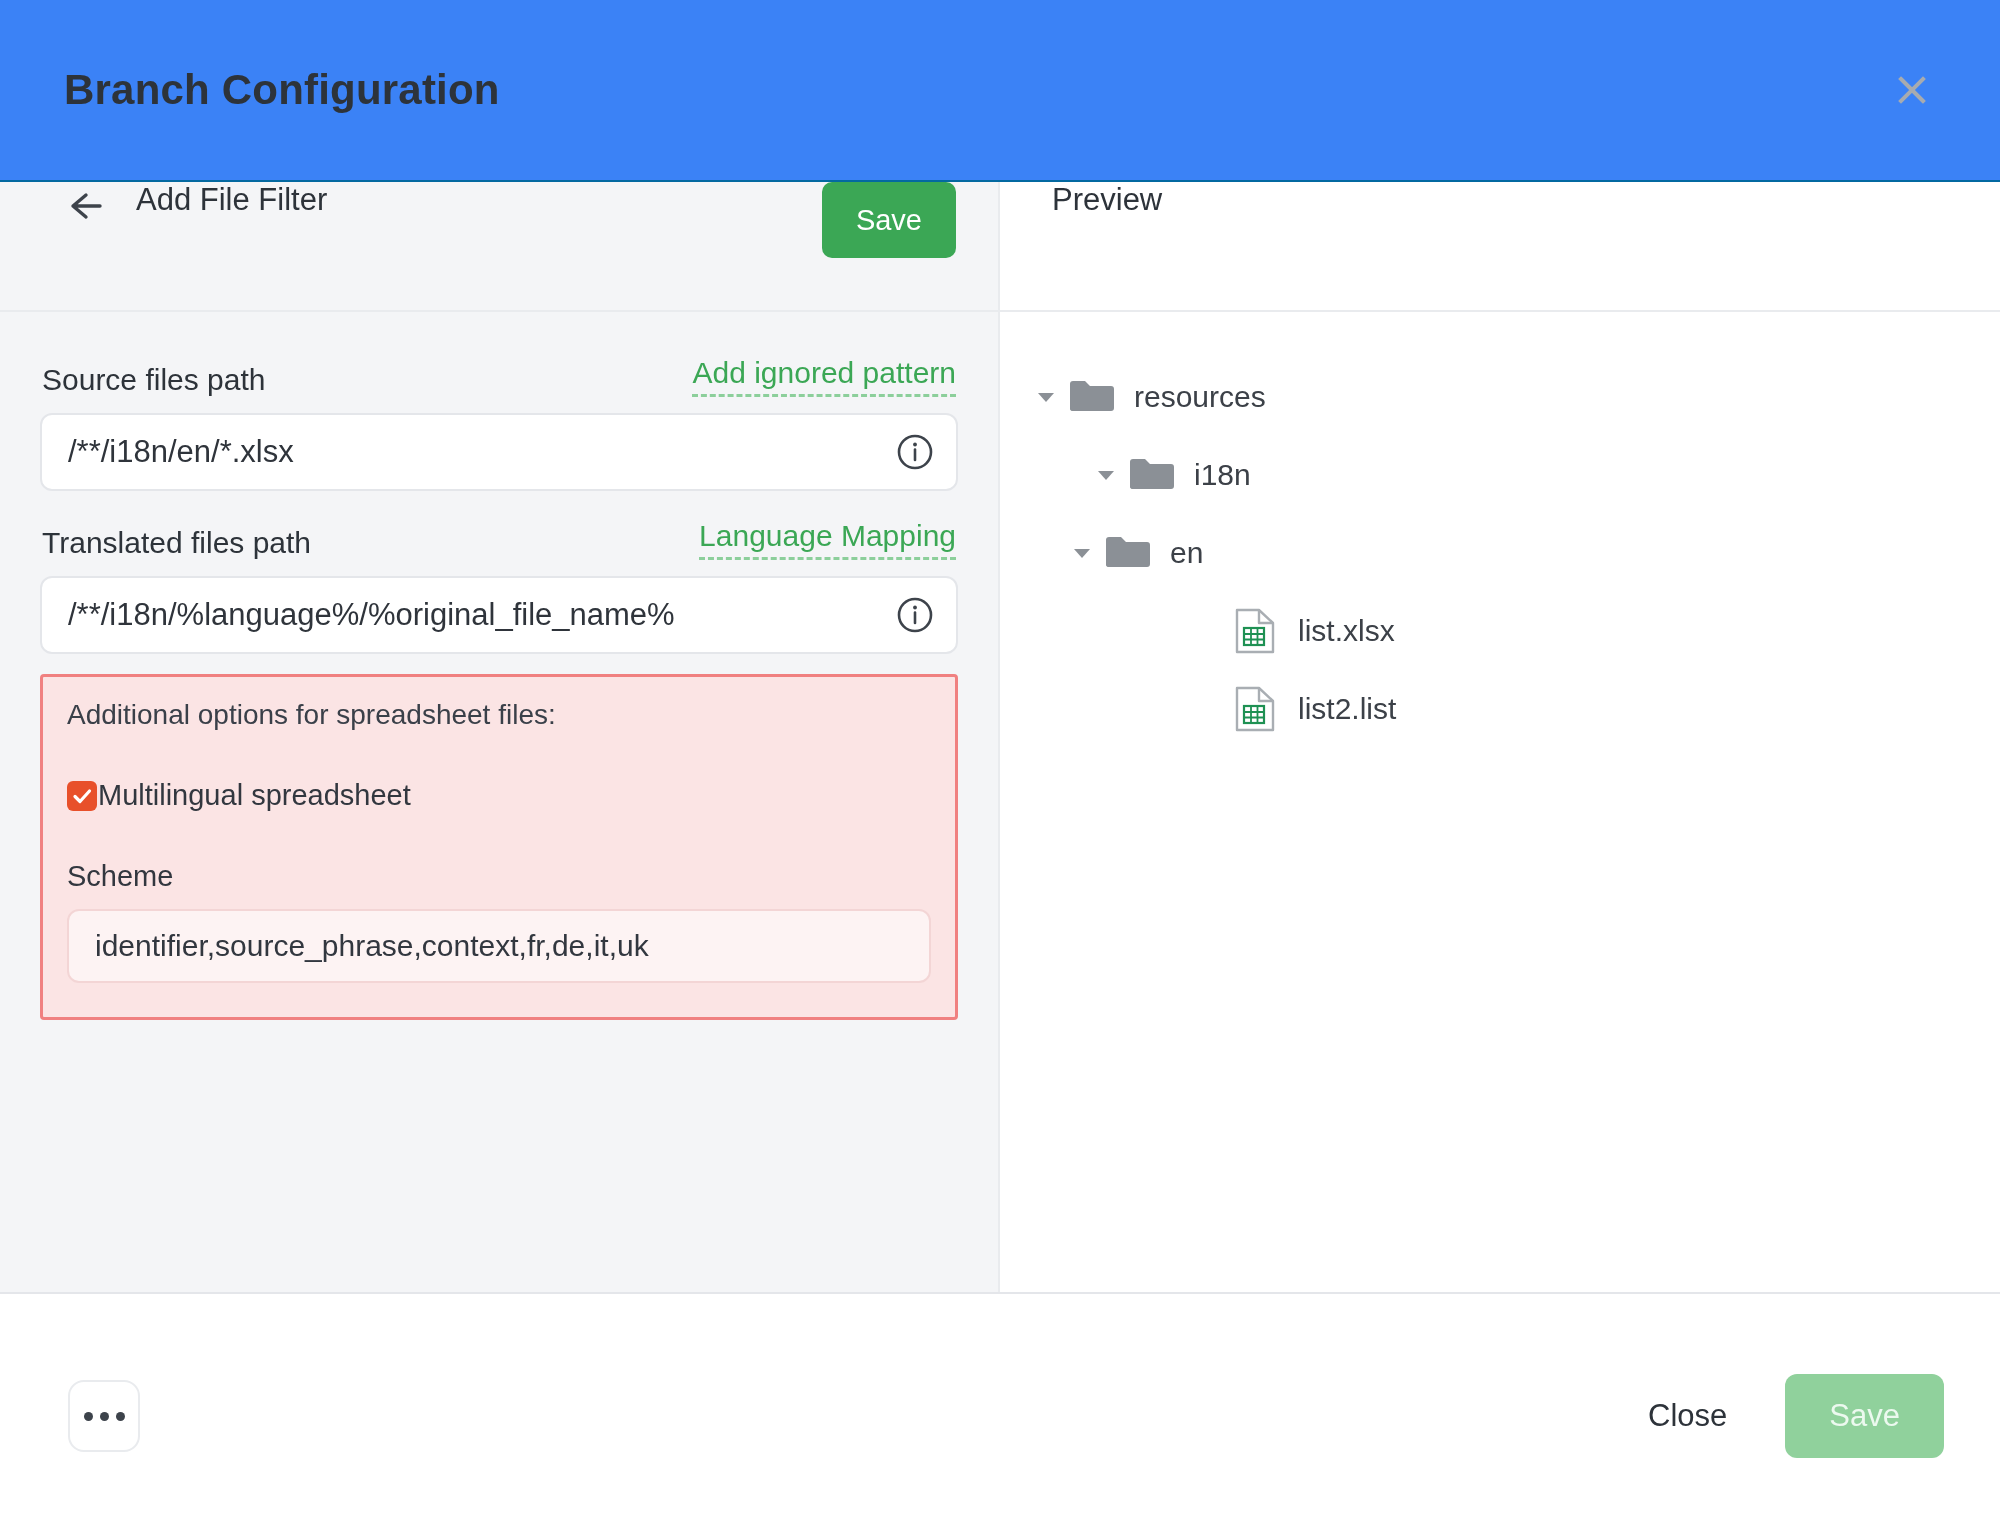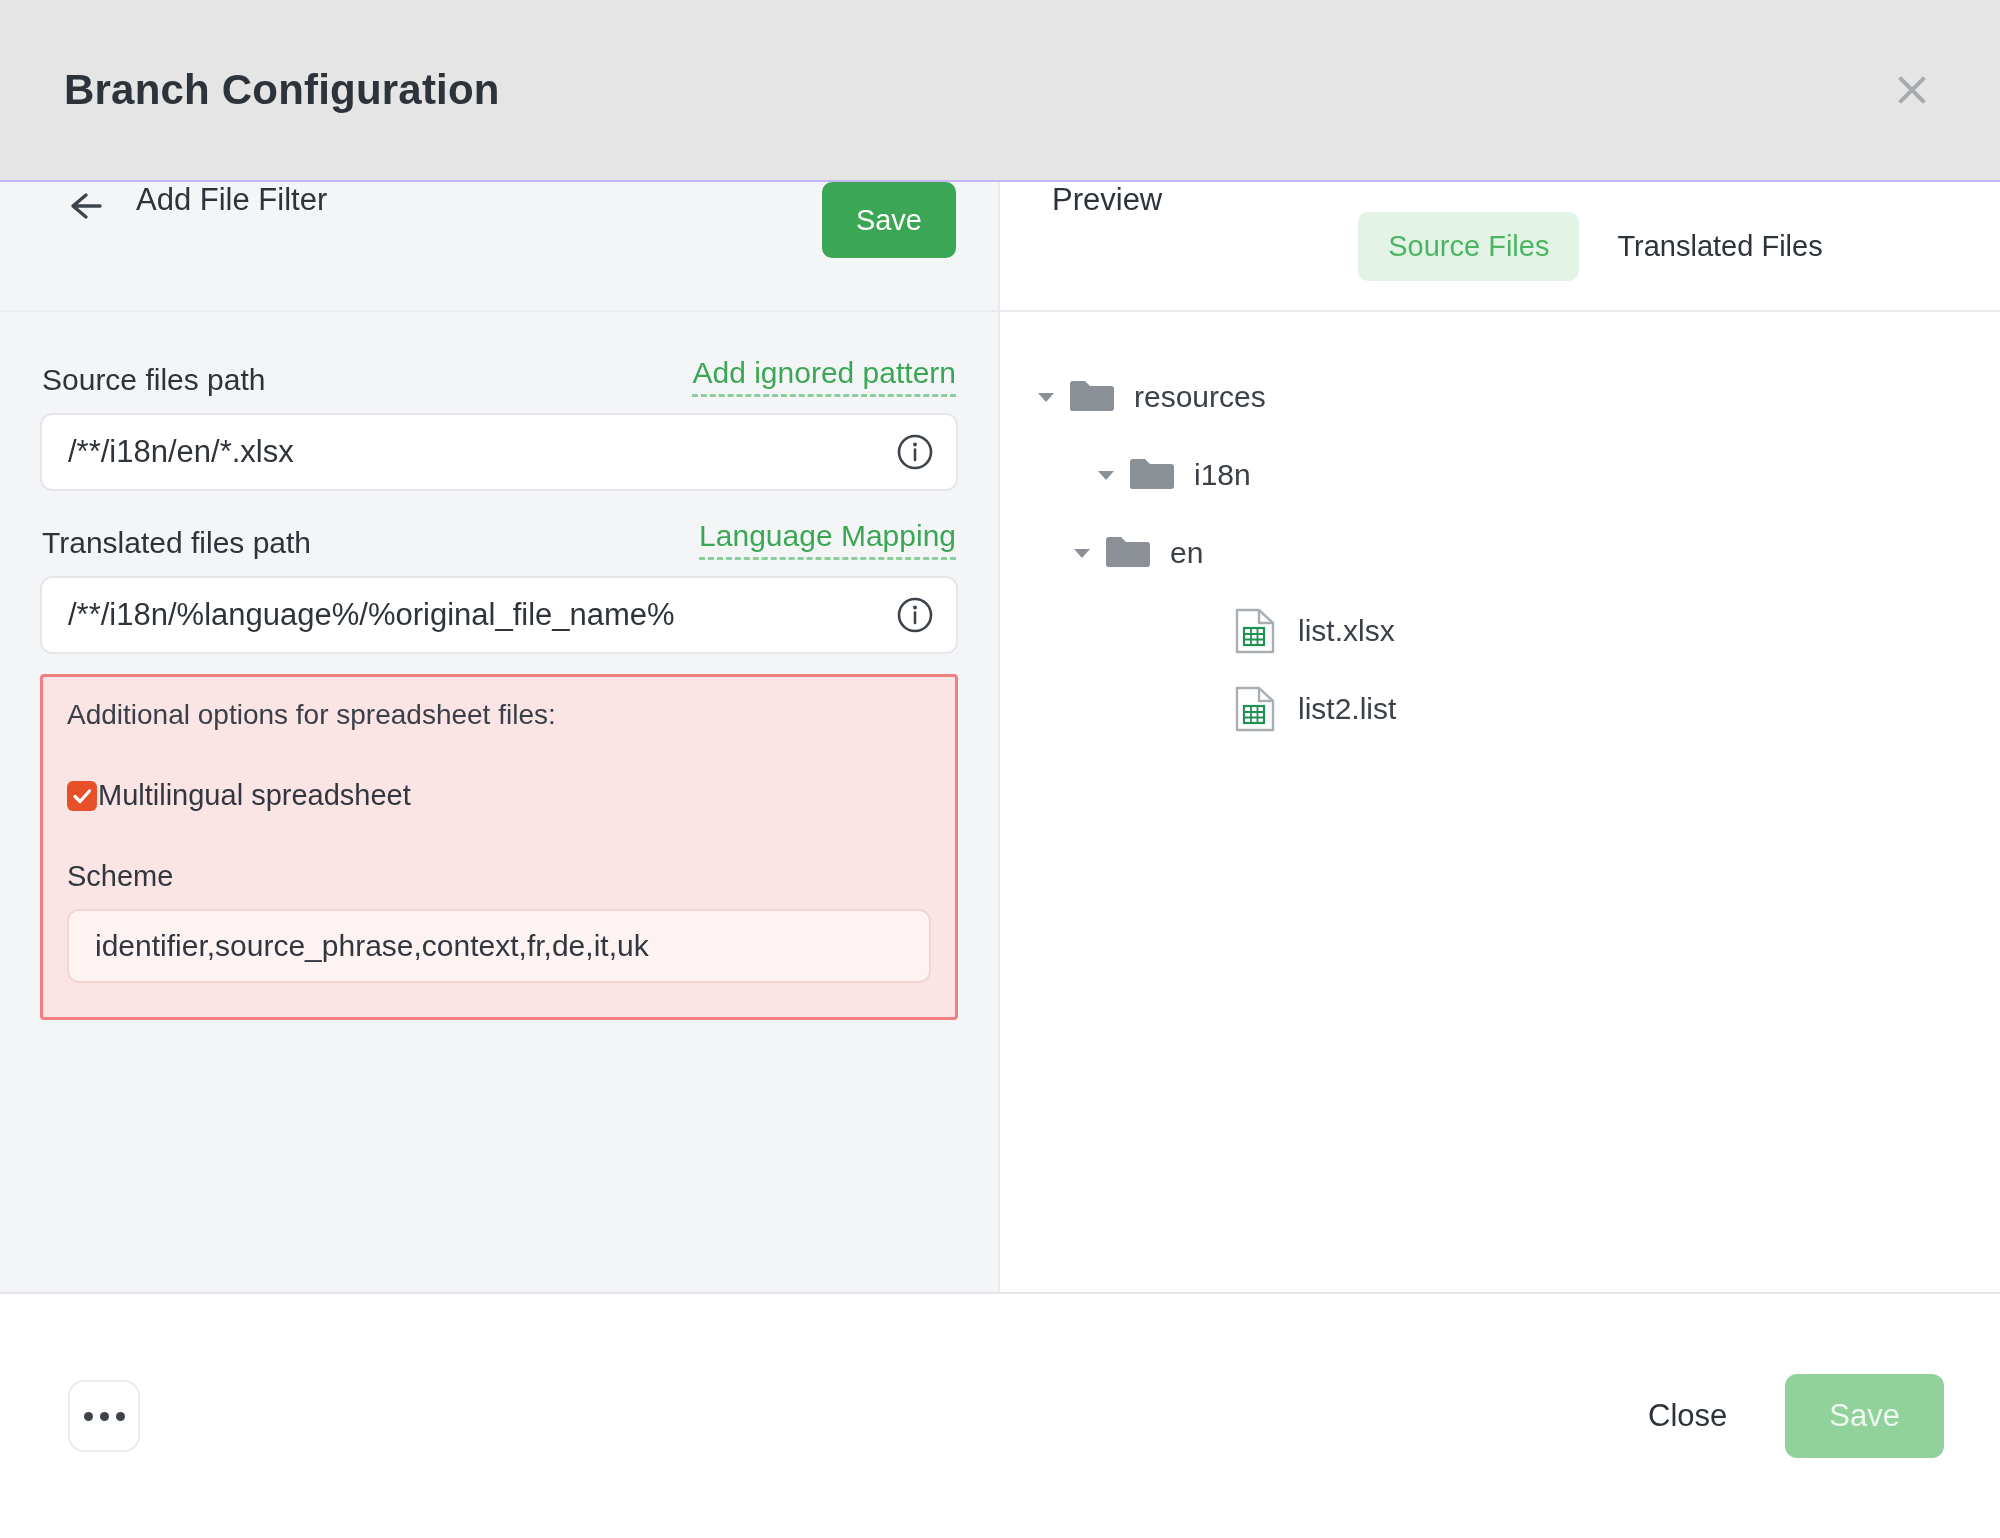--- a/index.html
+++ b/index.html
@@ -9,24 +9,24 @@
     background: #ffffff;
     color: #30353c;
     -webkit-font-smoothing: antialiased;
   }
 
   .dialog { width: 2000px; height: 1538px; display: flex; flex-direction: column; background:#fff; }
 
   
   .titlebar {
     height: 182px; flex: 0 0 182px;
-    border-bottom: 2px solid #c4b5fd;
+    border-bottom: 2px solid #0369a1;
     display: flex; align-items: center; justify-content: space-between;
     padding: 0 56px 0 64px;
-    background:#e5e5e5;
+    background:#3b82f6;
     text-align:center;
   }
   .dialog-title { font-size: 42px; font-weight: 700; color: #2d333a; letter-spacing: .2px; }
   .close-btn {
     width: 64px; height: 64px; display:flex; align-items:center; justify-content:center;
     cursor: pointer; background: transparent; border: none;
   }
   .close-btn svg { display:block; }
 
   
@@ -235,24 +235,20 @@
           </div>
         </div>
 
       </div>
     </div>
 
     <div class="right-panel">
 
       <div class="subhead right-subhead">
         <span class="preview-label">Preview</span>
-        <span class="seg-group">
-          <span class="seg-item active">Source Files</span>
-          <span class="seg-item">Translated Files</span>
-        </span>
       </div>
 
       <div class="tree">
 
         <div class="tree-node d1">
           <span class="twisty">
             <svg width="26" height="26" viewBox="0 0 26 26">
                 <path d="M5 9 L13 18 L21 9 Z" fill="#8b9096"></path>
               </svg>
           </span>

